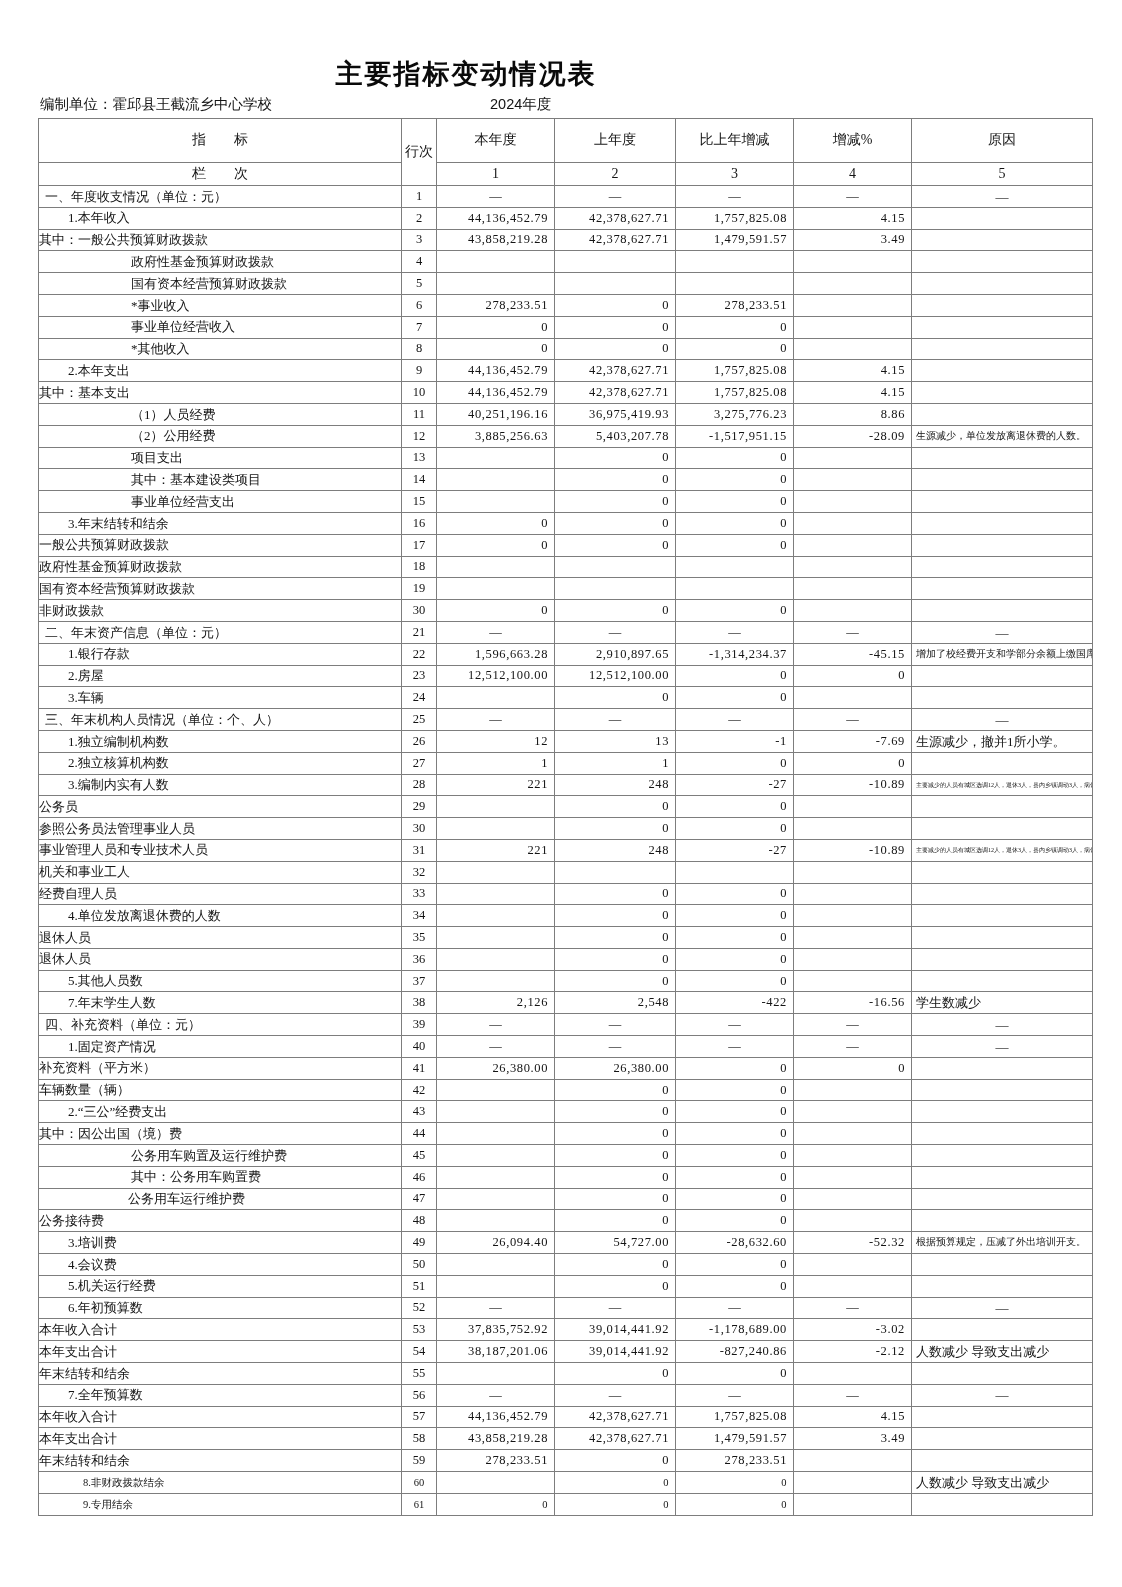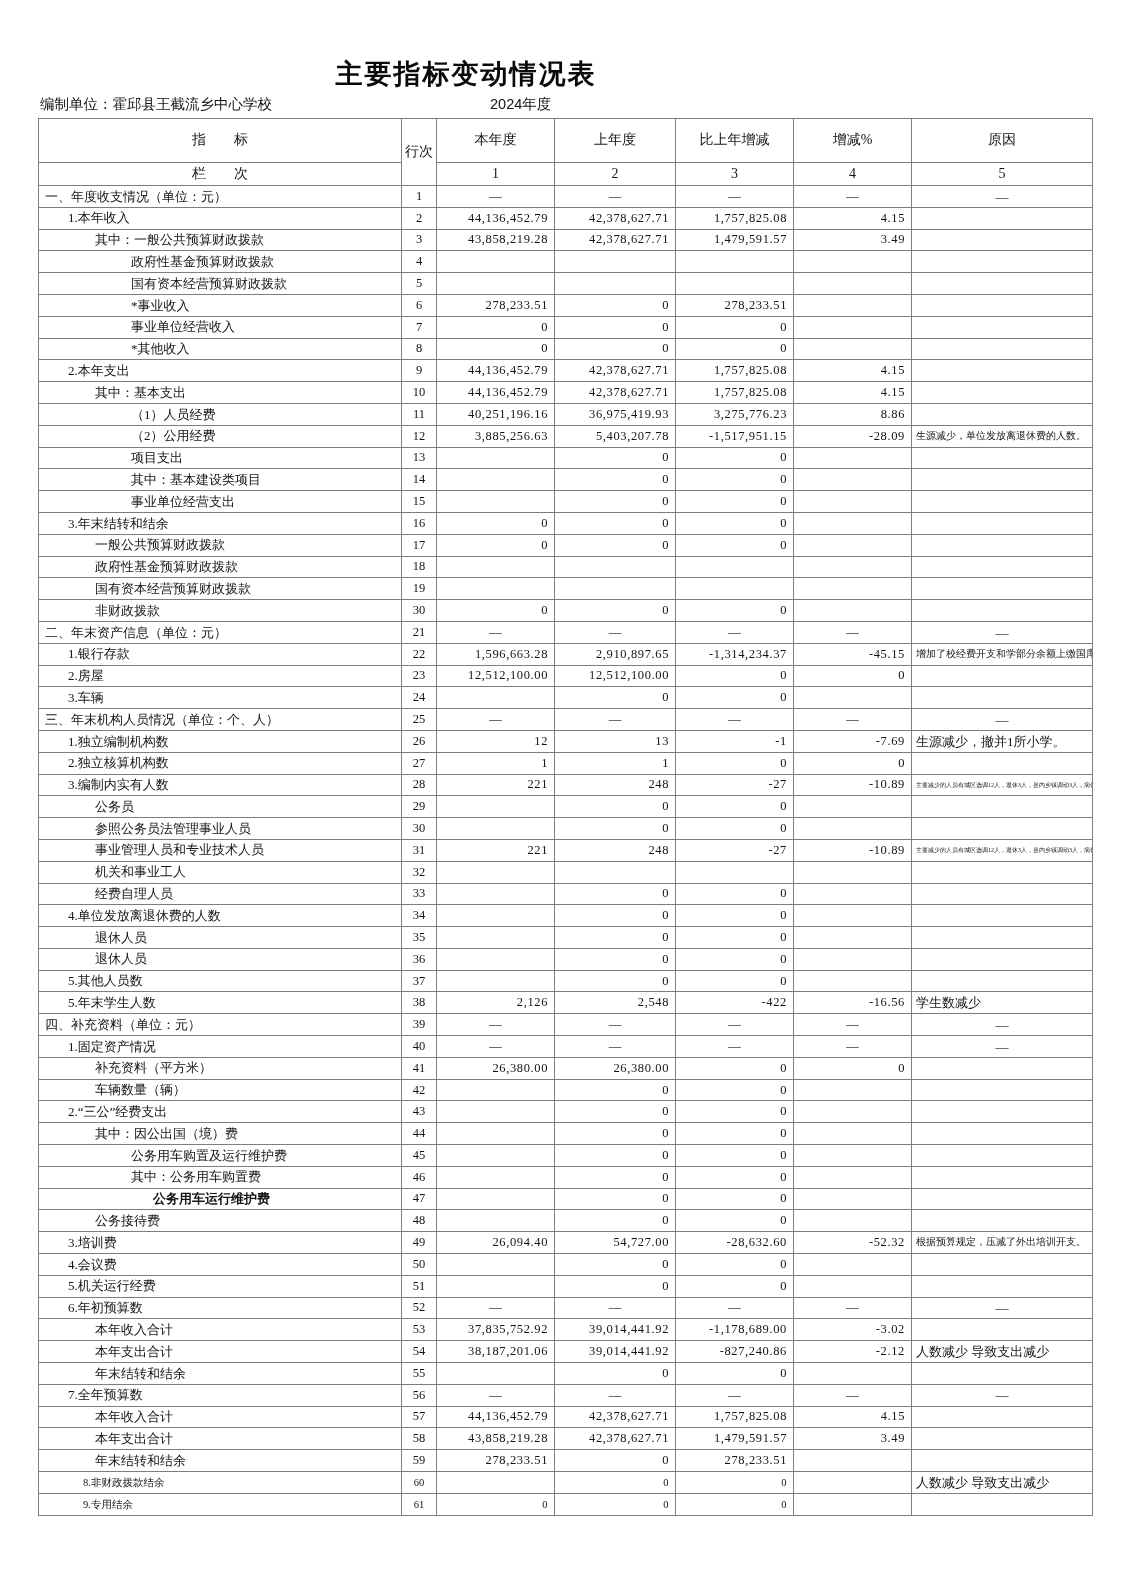--- a/index.html
+++ b/index.html
@@ -61,23 +61,23 @@
 
   td.ind  { text-align: left;  font-size: 13px; }
   td.no   { text-align: center; font-size: 12.5px; }
   td.num  { text-align: right; padding-right: 6px; font-size: 12.5px; letter-spacing: 0.05em; }
   td.reason { text-align: left; padding-left: 4px; font-size: 13px; }
 
   td.dashc { text-align: center; padding: 0; letter-spacing: 0; }
 
   .ind0 { padding-left: 6px;  }
   .ind1 { padding-left: 29px; }
-  .ind2 { padding-left: 56px; }
+  .ind2 { }
   .ind3 { padding-left: 92px; }
-  .ind4 { padding-left: 114px; font-weight: bold; }
+  .ind4 { padding-left: 89px; }
 
   td.reason.rs-small { font-size: 10px; }
   td.reason.rs-tiny  { font-size: 6px; letter-spacing: 0; }
 
   tr.small-row td.ind { font-size: 10.5px; padding-left: 44px; }
   tr.small-row td.no,
   tr.small-row td.num { font-size: 10.5px; }
 </style>
 </head>
 <body>
@@ -448,21 +448,21 @@
         <tr>
           <td class="ind ind1">5.其他人员数</td>
           <td class="no">37</td>
           <td class="num"></td>
           <td class="num">0</td>
           <td class="num">0</td>
           <td class="num"></td>
           <td class="reason"></td>
         </tr>
         <tr>
-          <td class="ind ind1">5.年末学生人数</td>
+          <td class="ind ind1">7.年末学生人数</td>
           <td class="no">38</td>
           <td class="num">2,126</td>
           <td class="num">2,548</td>
           <td class="num">-422</td>
           <td class="num">-16.56</td>
           <td class="reason">学生数减少</td>
         </tr>
         <tr>
           <td class="ind ind0">四、补充资料（单位：元）</td>
           <td class="no">39</td>

